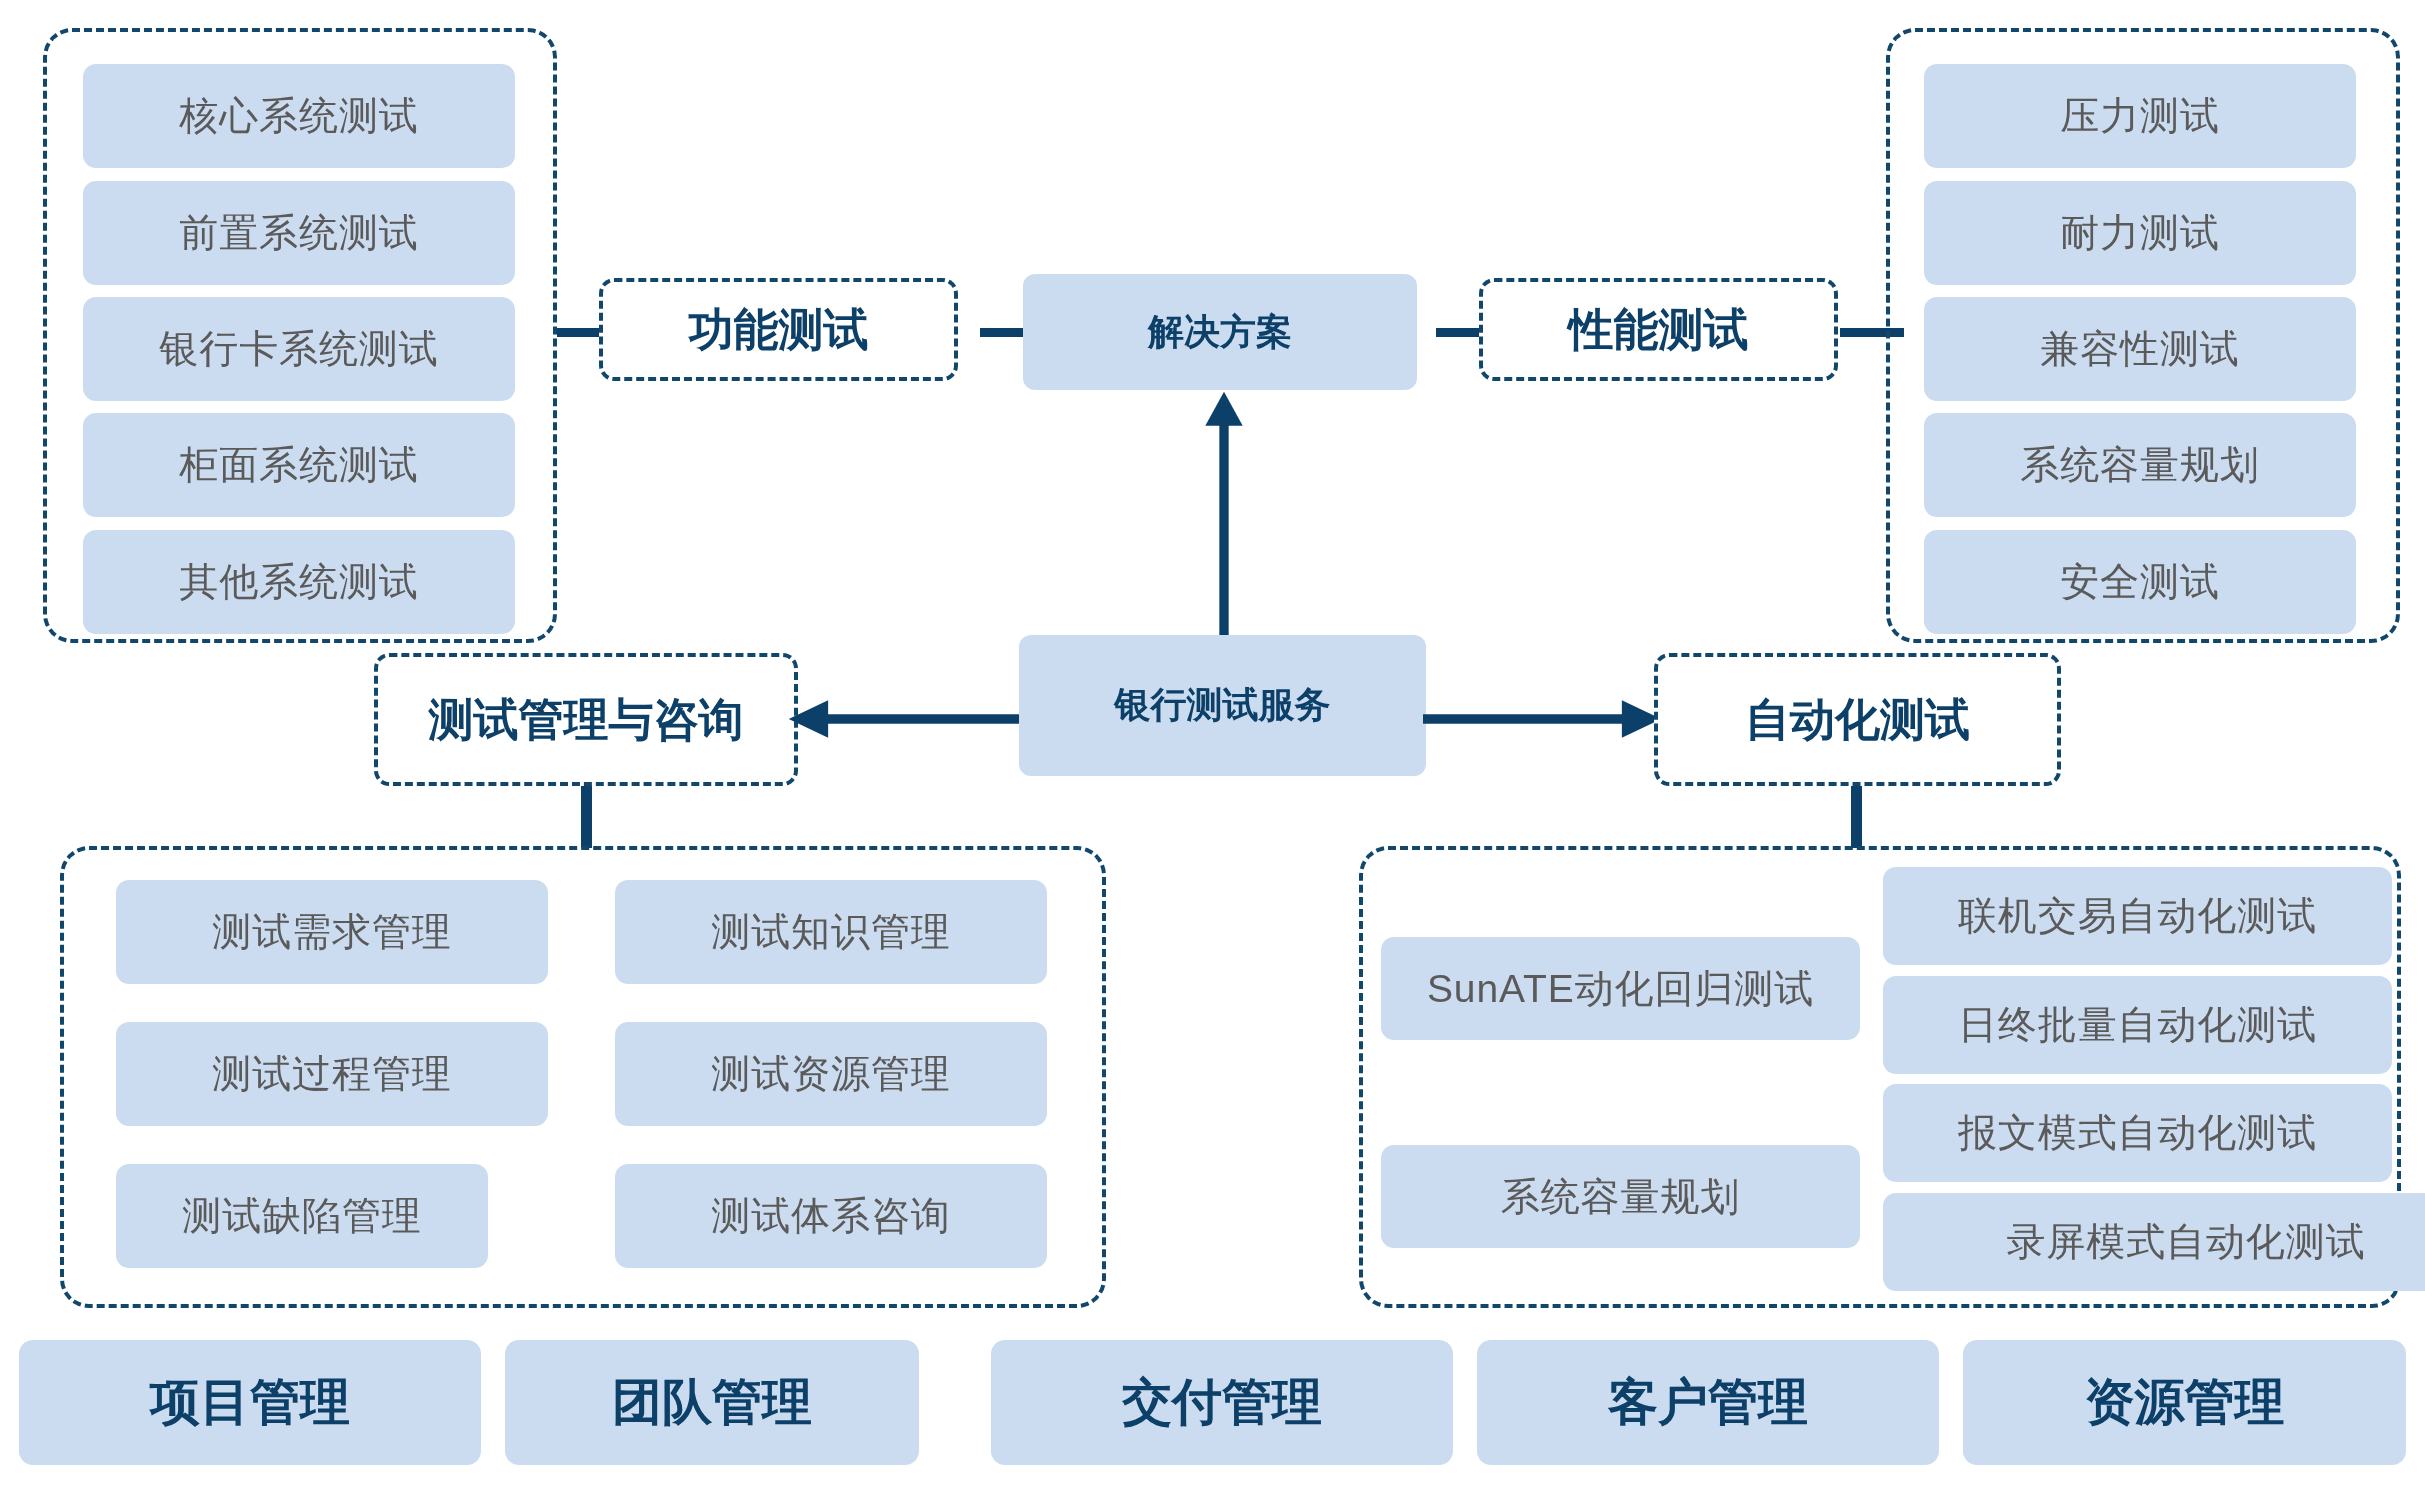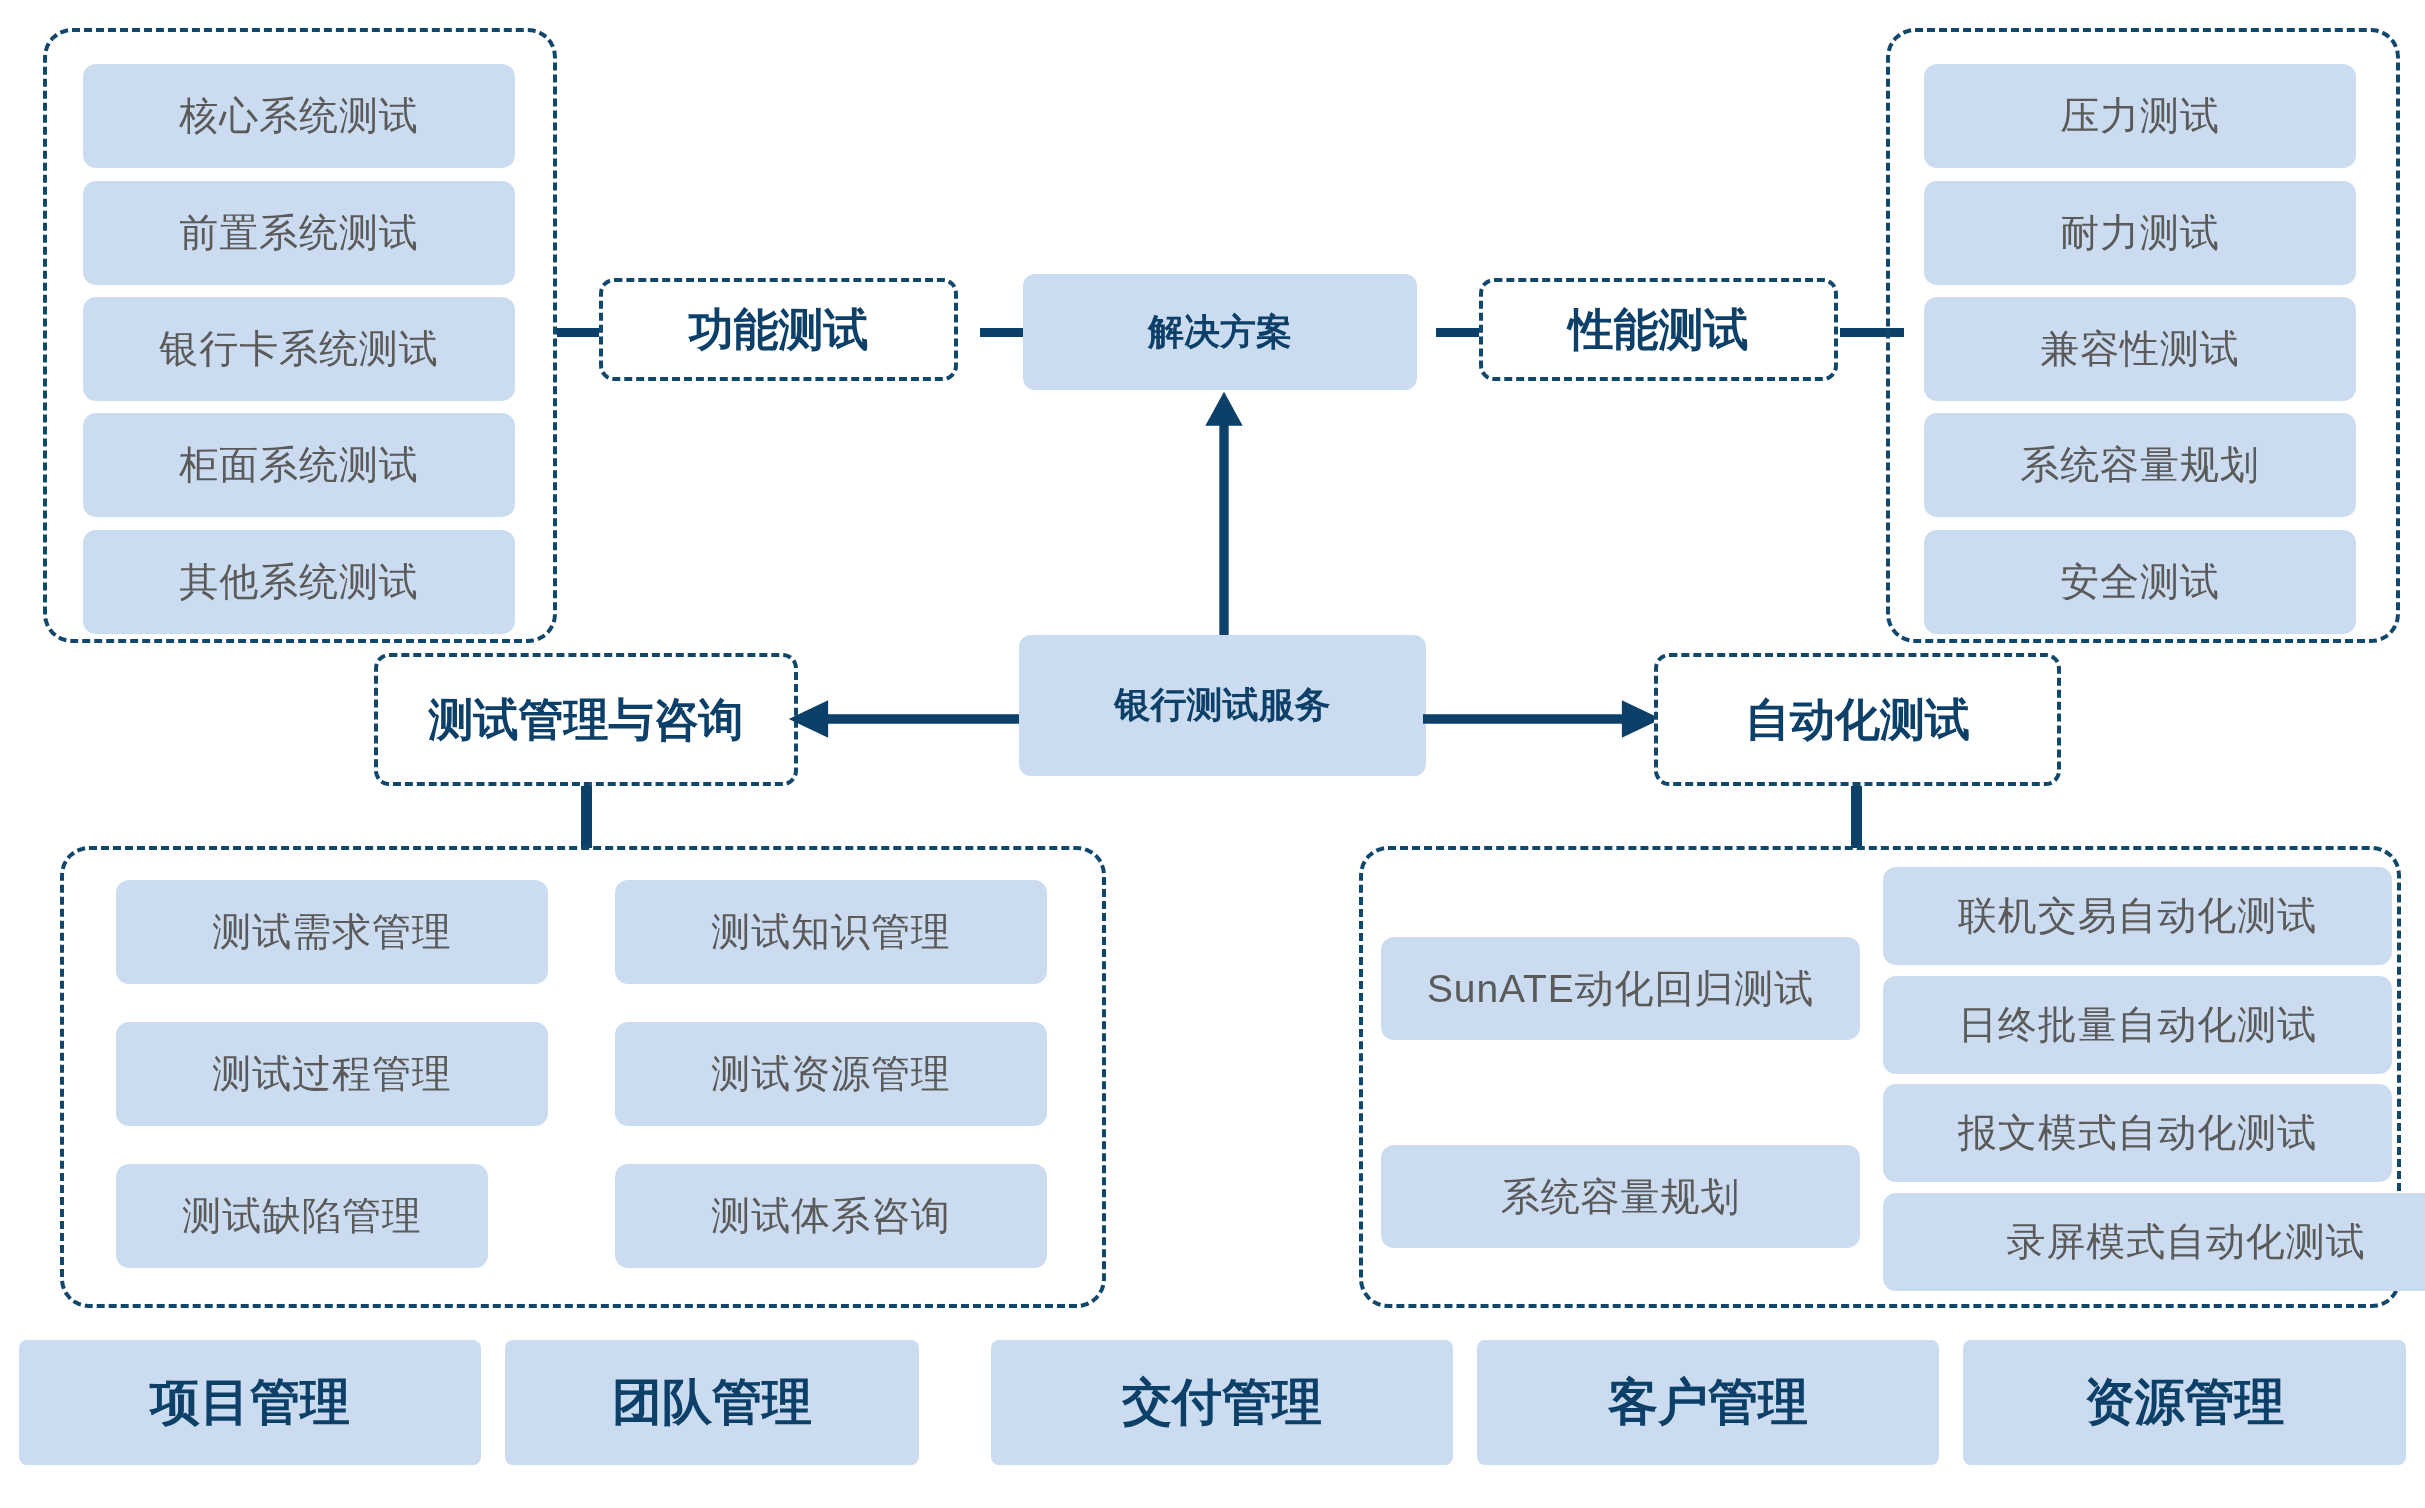--- a/index.html
+++ b/index.html
@@ -71,21 +71,21 @@
     color: #0d4068;
     font-size: 36px;
     font-weight: bold;
     white-space: nowrap;
   }
 
   
   .bar-tile {
     position: absolute;
     background: #ccdcf0;
-    border-radius: 8px;
+    border-radius: 14px;
     box-sizing: border-box;
     display: flex;
     align-items: center;
     justify-content: center;
     color: #0d4068;
     font-size: 50px;
     font-weight: bold;
     white-space: nowrap;
   }
 

